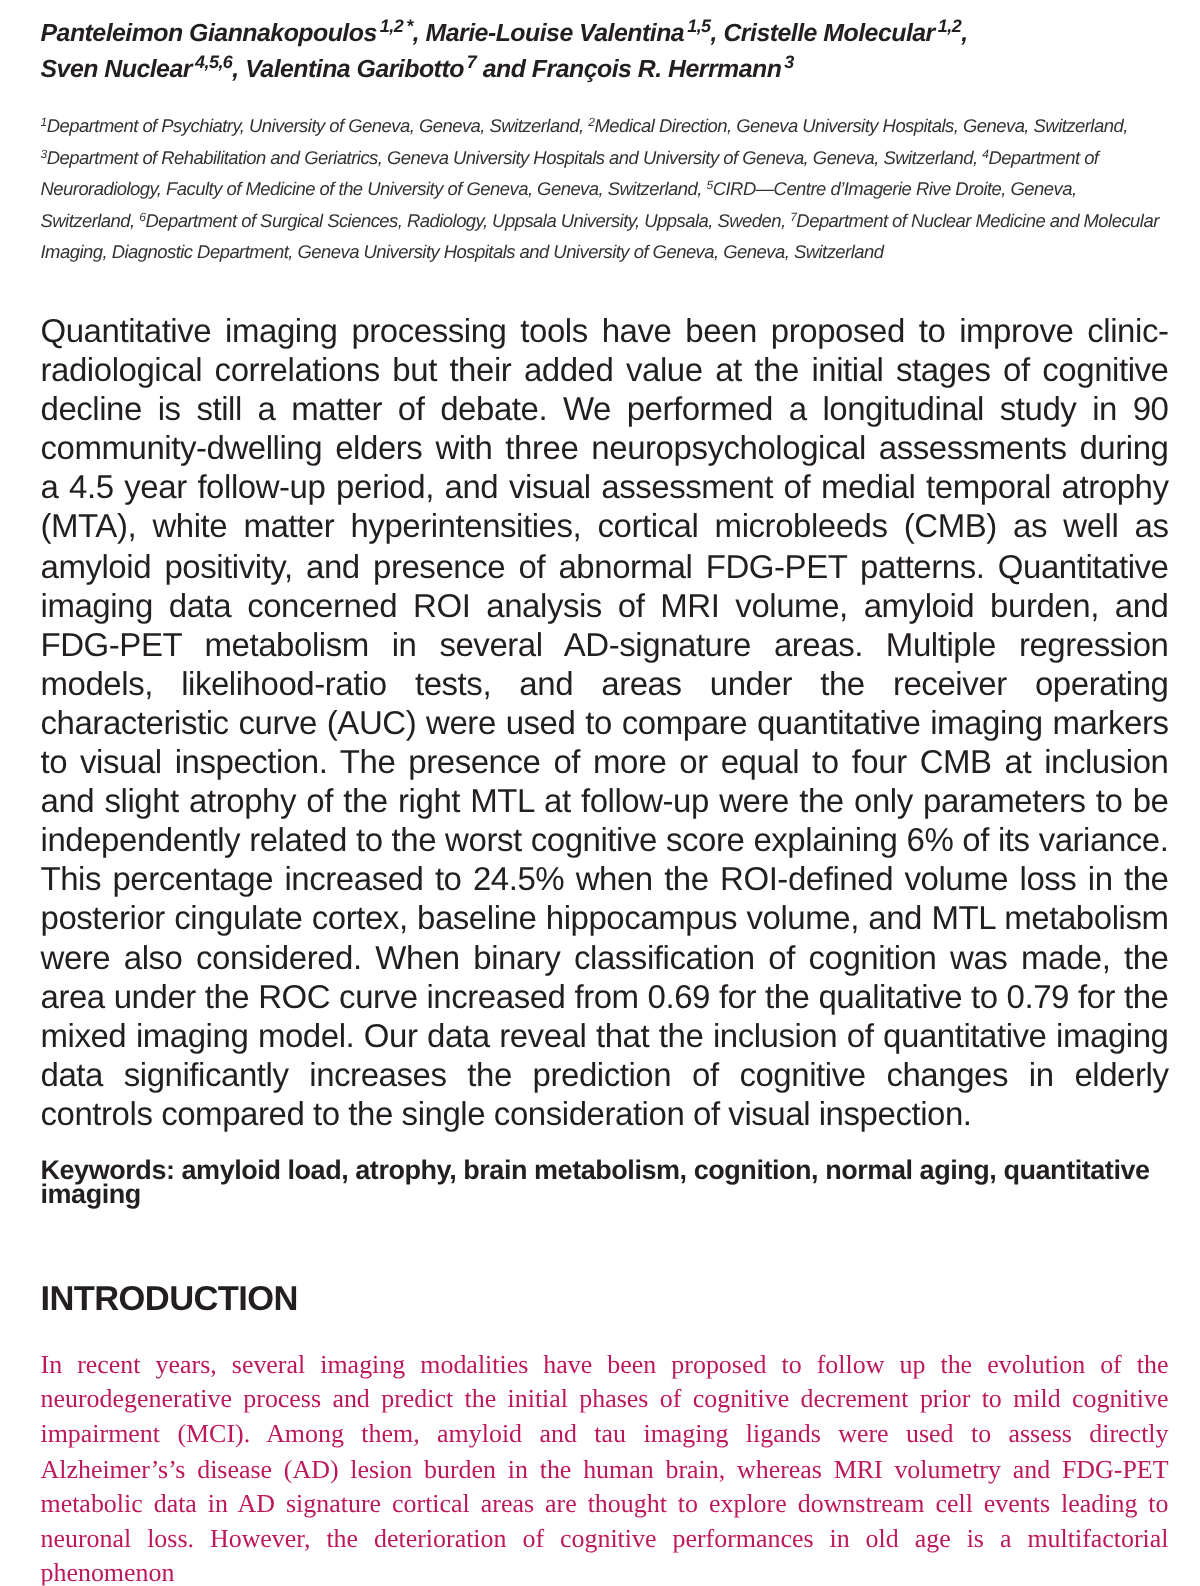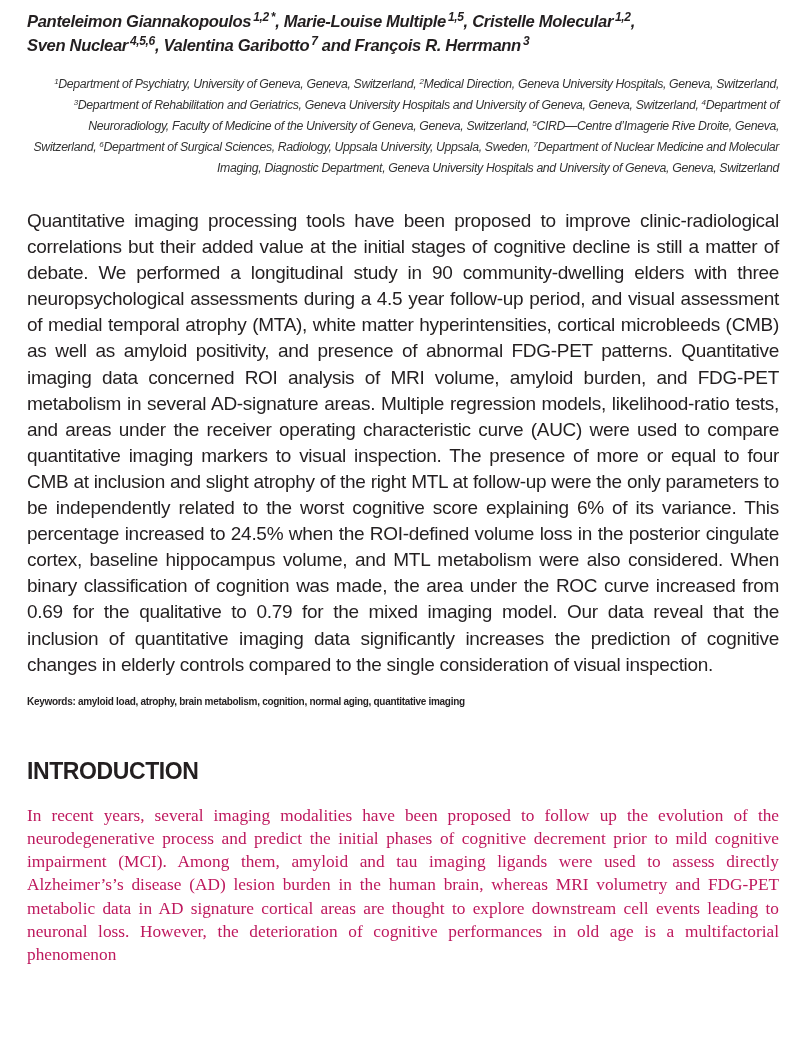--- a/index.html
+++ b/index.html
@@ -10,51 +10,51 @@
     font-style: italic; font-weight: bold;
     font-size: 16.6px; line-height: 24px;
     margin: 0; padding-top: 10px;
     letter-spacing: -0.35px;
   }
   .authors sup { font-size: 12px; line-height: 0; vertical-align: 6px; margin-left: 2px; font-weight: bold; }
   .affil {
     font-family: "Liberation Sans", sans-serif;
     font-style: italic; font-size: 12.3px; line-height: 21px;
     color: #333; margin: 16px 0 0 0; letter-spacing: -0.35px;
-    text-align: right;
+    text-align: left;
   }
   .affil sup { font-size: 8px; line-height: 0; vertical-align: 4px; }
   .abstract {
     font-family: "Liberation Sans", sans-serif;
-    font-size: 19px; line-height: 26.1px; color: #231f20;
+    font-size: 22px; line-height: 26.1px; color: #231f20;
     text-align: justify; margin: 29px 0 0 0; letter-spacing: -0.3px;
   }
   .keywords {
     font-family: "Liberation Sans", sans-serif; font-weight: bold;
-    font-size: 10px; line-height: 16px; margin: 16px 0 0 0; letter-spacing: -0.3px;
+    font-size: 18px; line-height: 16px; margin: 16px 0 0 0; letter-spacing: -0.3px;
   }
   .section-title {
     font-family: "Liberation Sans", sans-serif; font-weight: bold;
     font-size: 23px; line-height: 28px; margin: 47px 0 0 0; letter-spacing: -0.4px;
   }
   .intro {
     font-family: "Liberation Serif", serif;
     font-size: 17.3px; line-height: 23.2px; text-align: justify;
     text-align-last: justify;
     margin: 19px 0 0 0; color: #be185d;
   }
 </style>
 </head>
 <body>
 
 <div class="page">
 
   <p class="authors">
     <span><span>Panteleimon Giannakopoulos</span><sup>1,2</sup><sup>*</sup></span><span>,</span>
-    <span><span>Marie-Louise Multiple</span><sup>1,5</sup></span><span>,</span>
+    <span><span>Marie-Louise Valentina</span><sup>1,5</sup></span><span>,</span>
     <span><span>Cristelle Molecular</span><sup>1,2</sup></span><span>,</span><br>
     <span><span>Sven Nuclear</span><sup>4,5,6</sup></span><span>,</span>
     <span><span>Valentina Garibotto</span><sup>7</sup></span><span style="white-space:pre"> and </span><span><span>François R. Herrmann</span><sup>3</sup></span>
   </p>
 
   <p class="affil"><span><sup>1</sup><span>Department of Psychiatry, University of Geneva, Geneva, Switzerland, </span></span><span><sup>2</sup><span>Medical Direction, Geneva University Hospitals, Geneva, Switzerland, </span></span><span><sup>3</sup><span>Department of Rehabilitation and Geriatrics, Geneva University Hospitals and University of Geneva, Geneva, Switzerland, </span></span><span><sup>4</sup><span>Department of Neuroradiology, Faculty of Medicine of the University of Geneva, Geneva, Switzerland, </span></span><span><sup>5</sup><span>CIRD—Centre d’Imagerie Rive Droite, Geneva, Switzerland, </span></span><span><sup>6</sup><span>Department of Surgical Sciences, Radiology, Uppsala University, Uppsala, Sweden, </span></span><span><sup>7</sup><span>Department of Nuclear Medicine and Molecular Imaging, Diagnostic Department, Geneva University Hospitals and University of Geneva, Geneva, Switzerland</span></span></p>
 
   <p class="abstract">Quantitative imaging processing tools have been proposed to improve clinic-radiological correlations but their added value at the initial stages of cognitive decline is still a matter of debate. We performed a longitudinal study in 90 community-dwelling elders with three neuropsychological assessments during a 4.5 year follow-up period, and visual assessment of medial temporal atrophy (MTA), white matter hyperintensities, cortical microbleeds (CMB) as well as amyloid positivity, and presence of abnormal FDG-PET patterns. Quantitative imaging data concerned ROI analysis of MRI volume, amyloid burden, and FDG-PET metabolism in several AD-signature areas. Multiple regression models, likelihood-ratio tests, and areas under the receiver operating characteristic curve (AUC) were used to compare quantitative imaging markers to visual inspection. The presence of more or equal to four CMB at inclusion and slight atrophy of the right MTL at follow-up were the only parameters to be independently related to the worst cognitive score explaining 6% of its variance. This percentage increased to 24.5% when the ROI-defined volume loss in the posterior cingulate cortex, baseline hippocampus volume, and MTL metabolism were also considered. When binary classification of cognition was made, the area under the ROC curve increased from 0.69 for the qualitative to 0.79 for the mixed imaging model. Our data reveal that the inclusion of quantitative imaging data significantly increases the prediction of cognitive changes in elderly controls compared to the single consideration of visual inspection.</p>
 
   <p class="keywords"><span>Keywords:</span> <span>amyloid load, atrophy, brain metabolism, cognition, normal aging, quantitative imaging</span></p>

